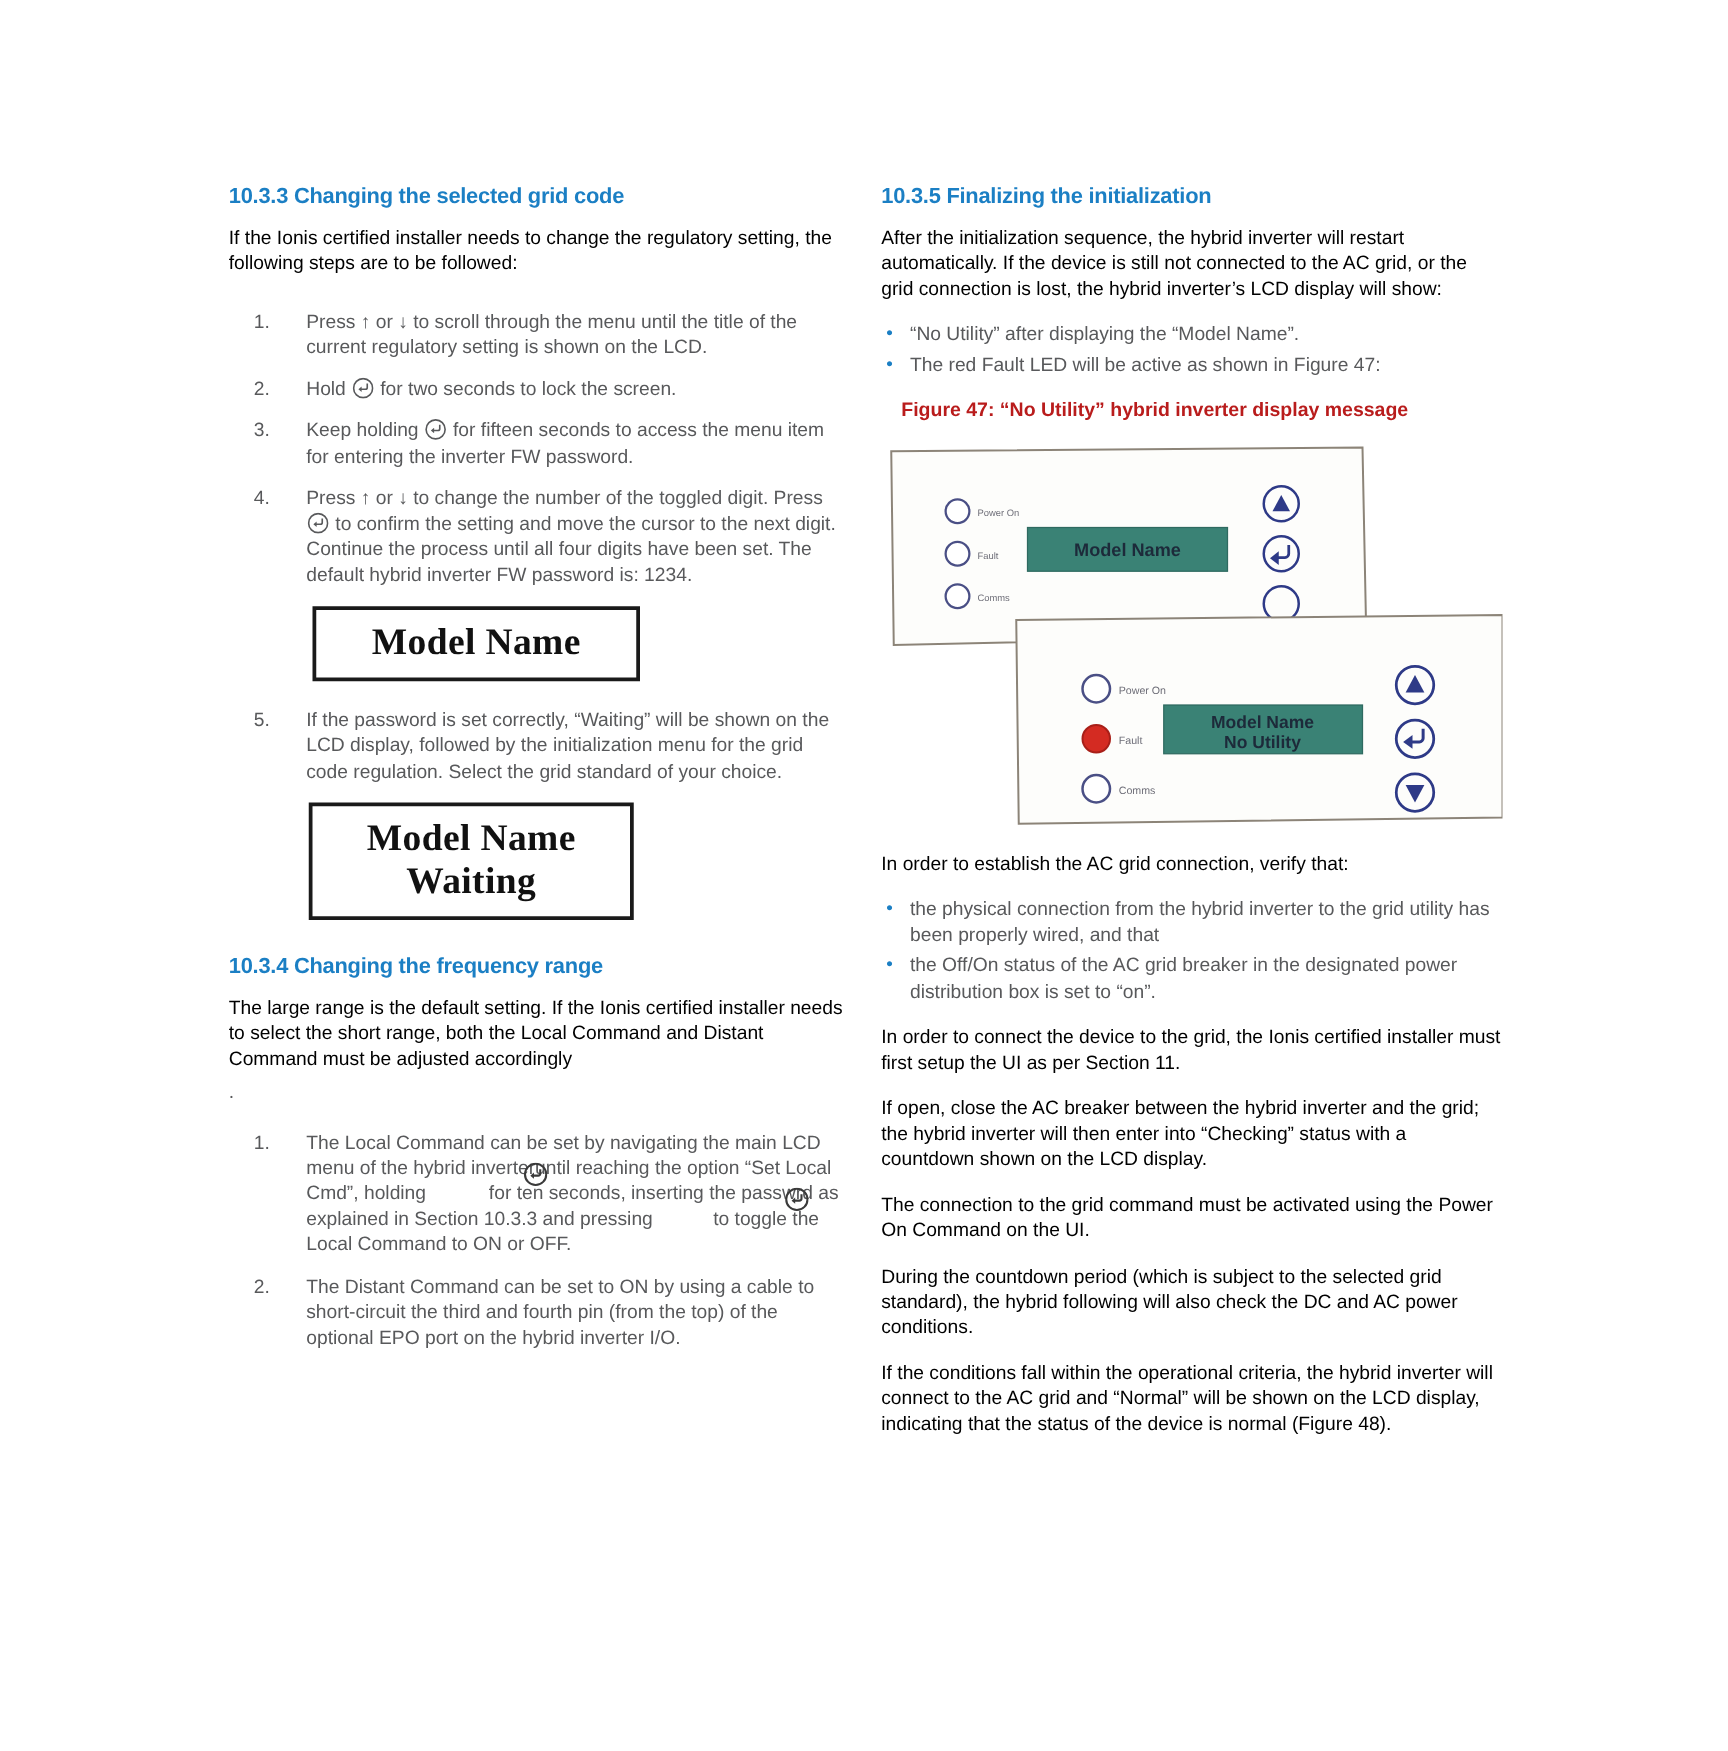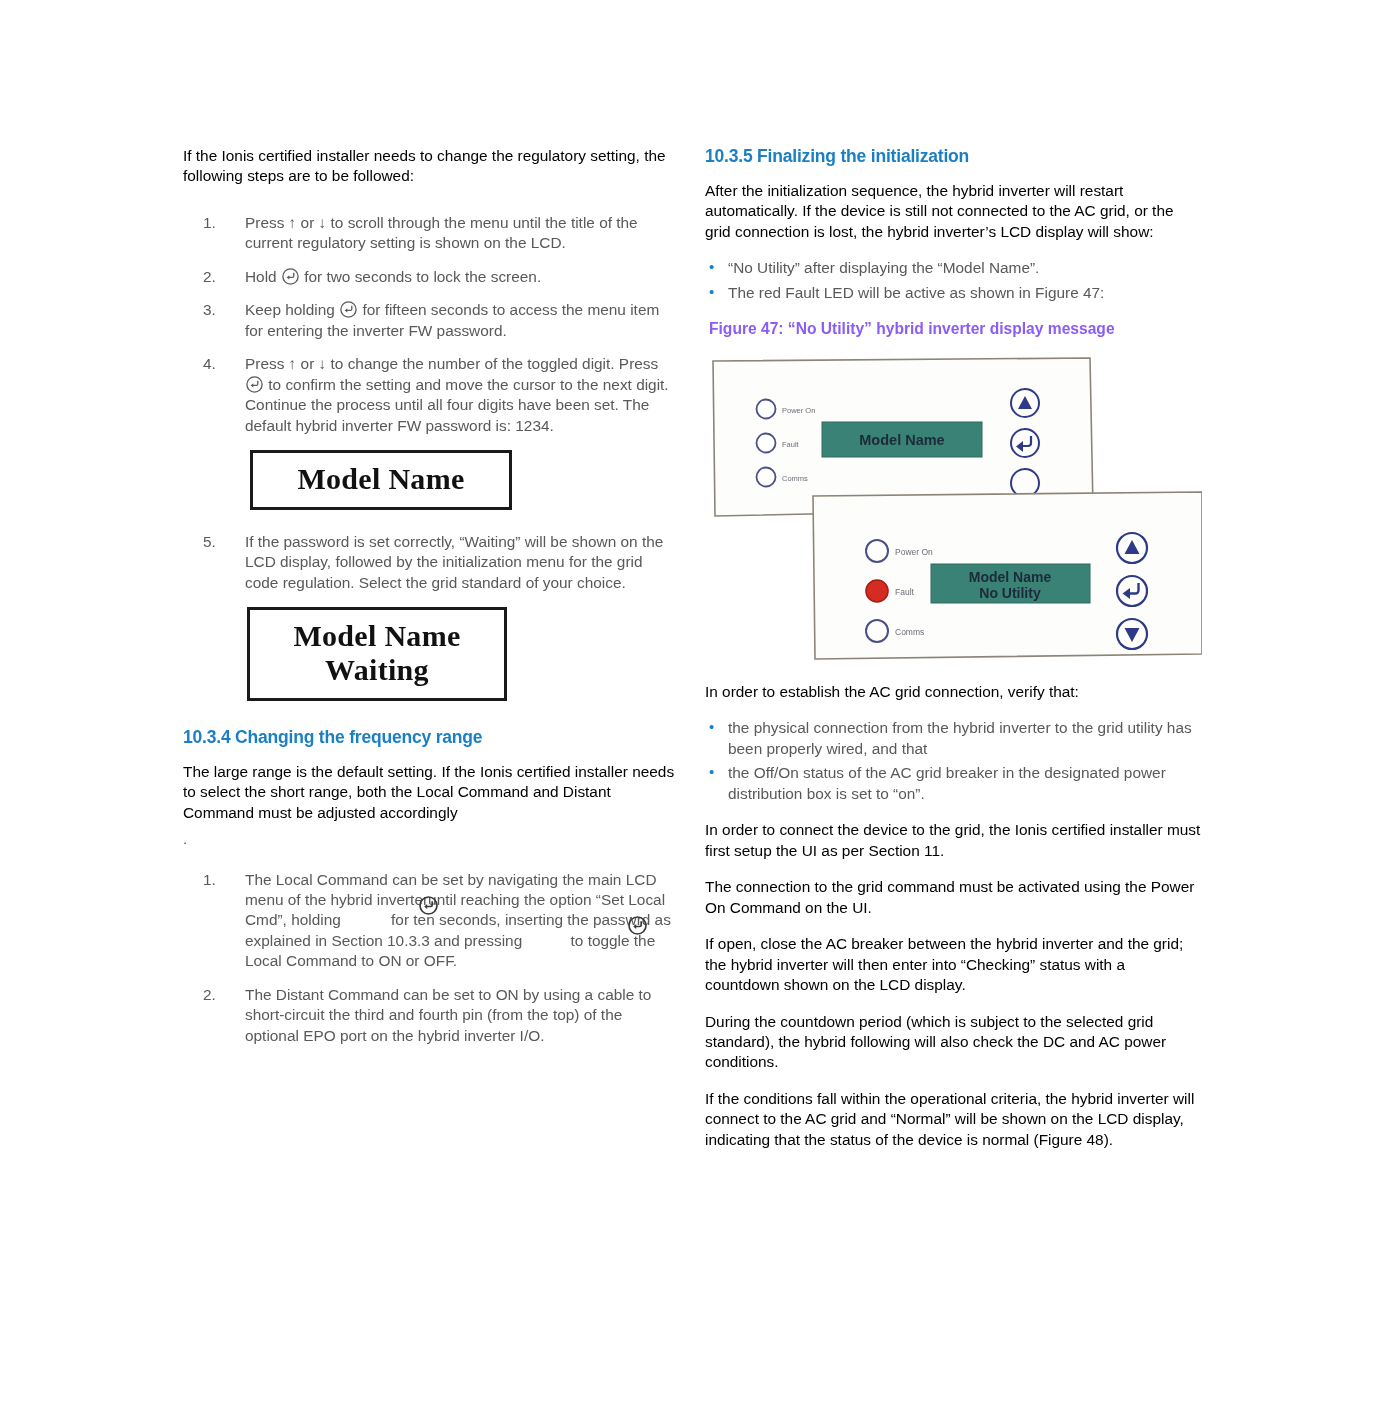--- a/index.html
+++ b/index.html
@@ -146,22 +146,22 @@
   }
   .lcd-2 {
     width: 254px;
     margin: 14px 0 26px 64px;
   }
 
   
   .fig-caption {
     font-size: 15.6px;
     font-weight: bold;
-    color: #8b5cf6;
-    margin: 4px 0 16px 4px;
+    color: #b91c1c;
+    margin: 4px 0 16px 16px;
     line-height: 1.3;
   }
 
   
   .figure-47 {
     position: relative;
     width: 497px;
     height: 310px;
     margin: 0 0 16px 0;
   }
@@ -170,20 +170,21 @@
   
   .spacer-sm { height: 10px; }
 </style>
 </head>
 <body>
 
 <div class="page">
 
   <div class="col col-left">
 
+    <h2 class="section-heading">10.3.3 Changing the selected grid code</h2>
 
     <p class="body-text">If the Ionis certified installer needs to change the regulatory setting, the following steps are to be followed:</p>
 
     <div class="spacer-sm"></div>
 
     <ol class="num-list">
       <li>
         <span class="num">1.</span>
         <span>Press ↑ or ↓  to scroll through the menu until the title of the current regulatory setting is shown on the LCD.</span>
       </li>
@@ -356,23 +357,23 @@
         <span>the physical connection from the hybrid inverter to the grid utility has been properly wired, and that</span>
       </li>
       <li>
         <span class="dot">•</span>
         <span>the Off/On status of the AC grid breaker in the designated power distribution box is set to “on”.</span>
       </li>
     </ul>
 
     <p class="body-text">In order to connect the device to the grid, the Ionis certified installer must first setup the UI as per Section 11.</p>
 
+    <p class="body-text">If open, close the AC breaker between the hybrid inverter and the grid; the hybrid inverter will then enter into “Checking” status with a countdown shown on the LCD display.</p>
+
     <p class="body-text">The connection to the grid command must be activated using the Power On Command on the UI.</p>
 
-    <p class="body-text">If open, close the AC breaker between the hybrid inverter and the grid; the hybrid inverter will then enter into “Checking” status with a countdown shown on the LCD display.</p>
-
     <p class="body-text">During the countdown period (which is subject to the selected grid standard), the hybrid following will also check the DC and AC power conditions.</p>
 
     <p class="body-text">If the conditions fall within the operational criteria, the hybrid inverter will connect to the AC grid and “Normal” will be shown on the LCD display, indicating that the status of the device is normal (Figure 48).</p>
 
   </div>
 
 </div>
 
 </body></html>

